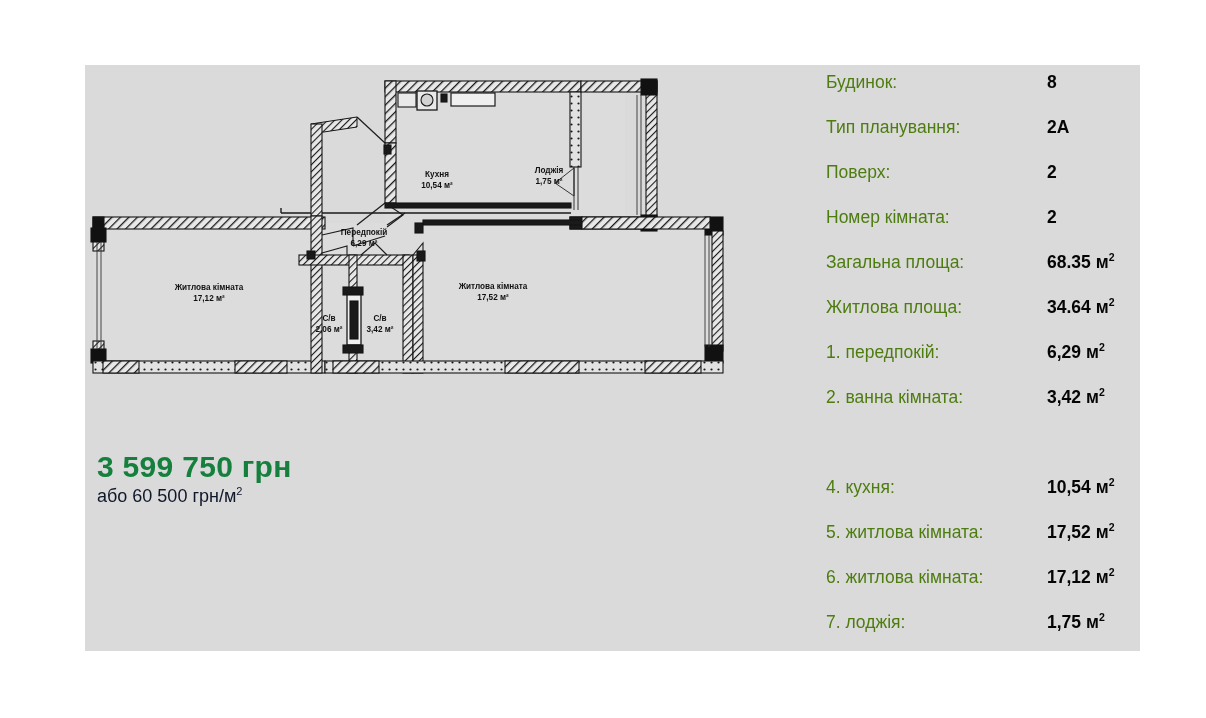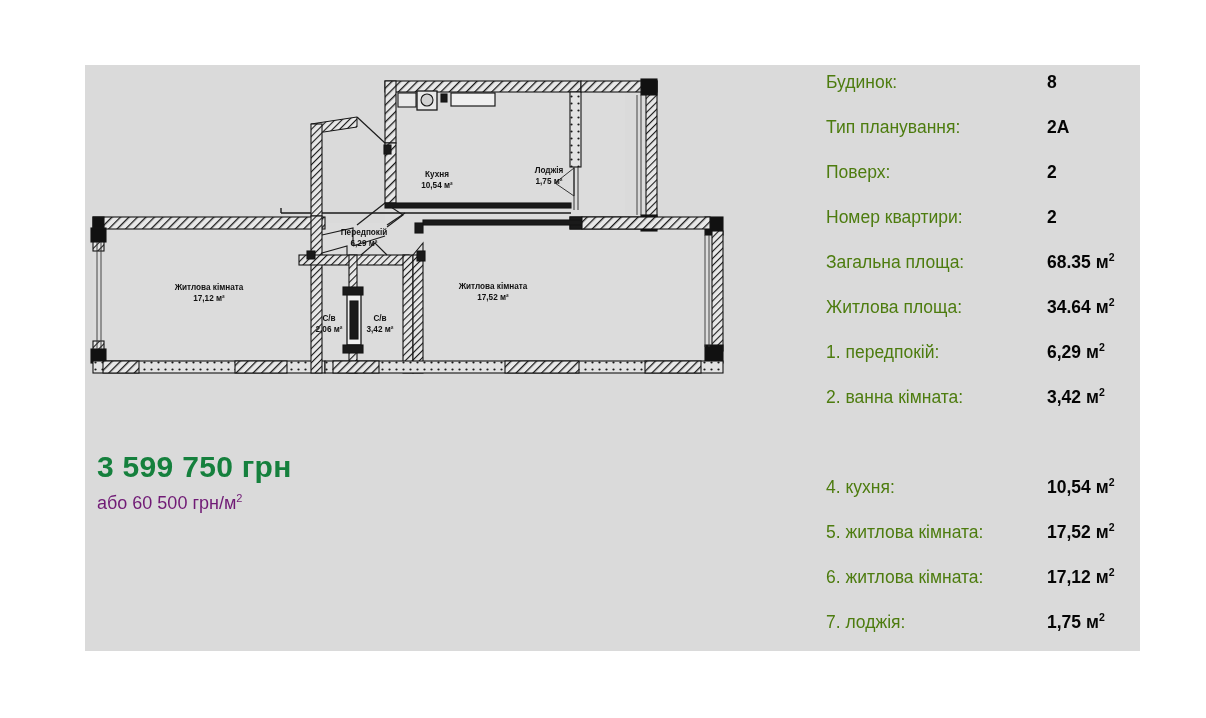--- a/index.html
+++ b/index.html
@@ -48,24 +48,23 @@
   }
   #price-main {
     font-size: 30px;
     font-weight: bold;
     color: #15803d;
     letter-spacing: 0.3px;
     line-height: 1.15;
     white-space: nowrap;
   }
   #price-sub {
-    margin-top: 7px;
     font-size: 18px;
     font-weight: normal;
-    color: #701a75;
+    color: #0f172a;
     white-space: nowrap;
   }
   #price-sub .sup { font-size: 11px; vertical-align: super; }
 
   
   #info-panel {
     position: absolute;
     left: 741px;
     top: 0px;
     width: 314px;
@@ -265,21 +264,21 @@
         </div>
         <div class="info-row" style="top: 48px;">
           <span class="info-label">Тип планування:</span>
           <span class="info-value"><span>2А</span></span>
         </div>
         <div class="info-row" style="top: 93px;">
           <span class="info-label">Поверх:</span>
           <span class="info-value"><span>2</span></span>
         </div>
         <div class="info-row" style="top: 138px;">
-          <span class="info-label">Номер квартири:</span>
+          <span class="info-label">Номер кімната:</span>
           <span class="info-value"><span>2</span></span>
         </div>
         <div class="info-row" style="top: 183px;">
           <span class="info-label">Загальна площа:</span>
           <span class="info-value"><span>68.35</span> <span class="unit">м</span><span class="sup">2</span></span>
         </div>
         <div class="info-row" style="top: 228px;">
           <span class="info-label">Житлова площа:</span>
           <span class="info-value"><span>34.64</span> <span class="unit">м</span><span class="sup">2</span></span>
         </div>

